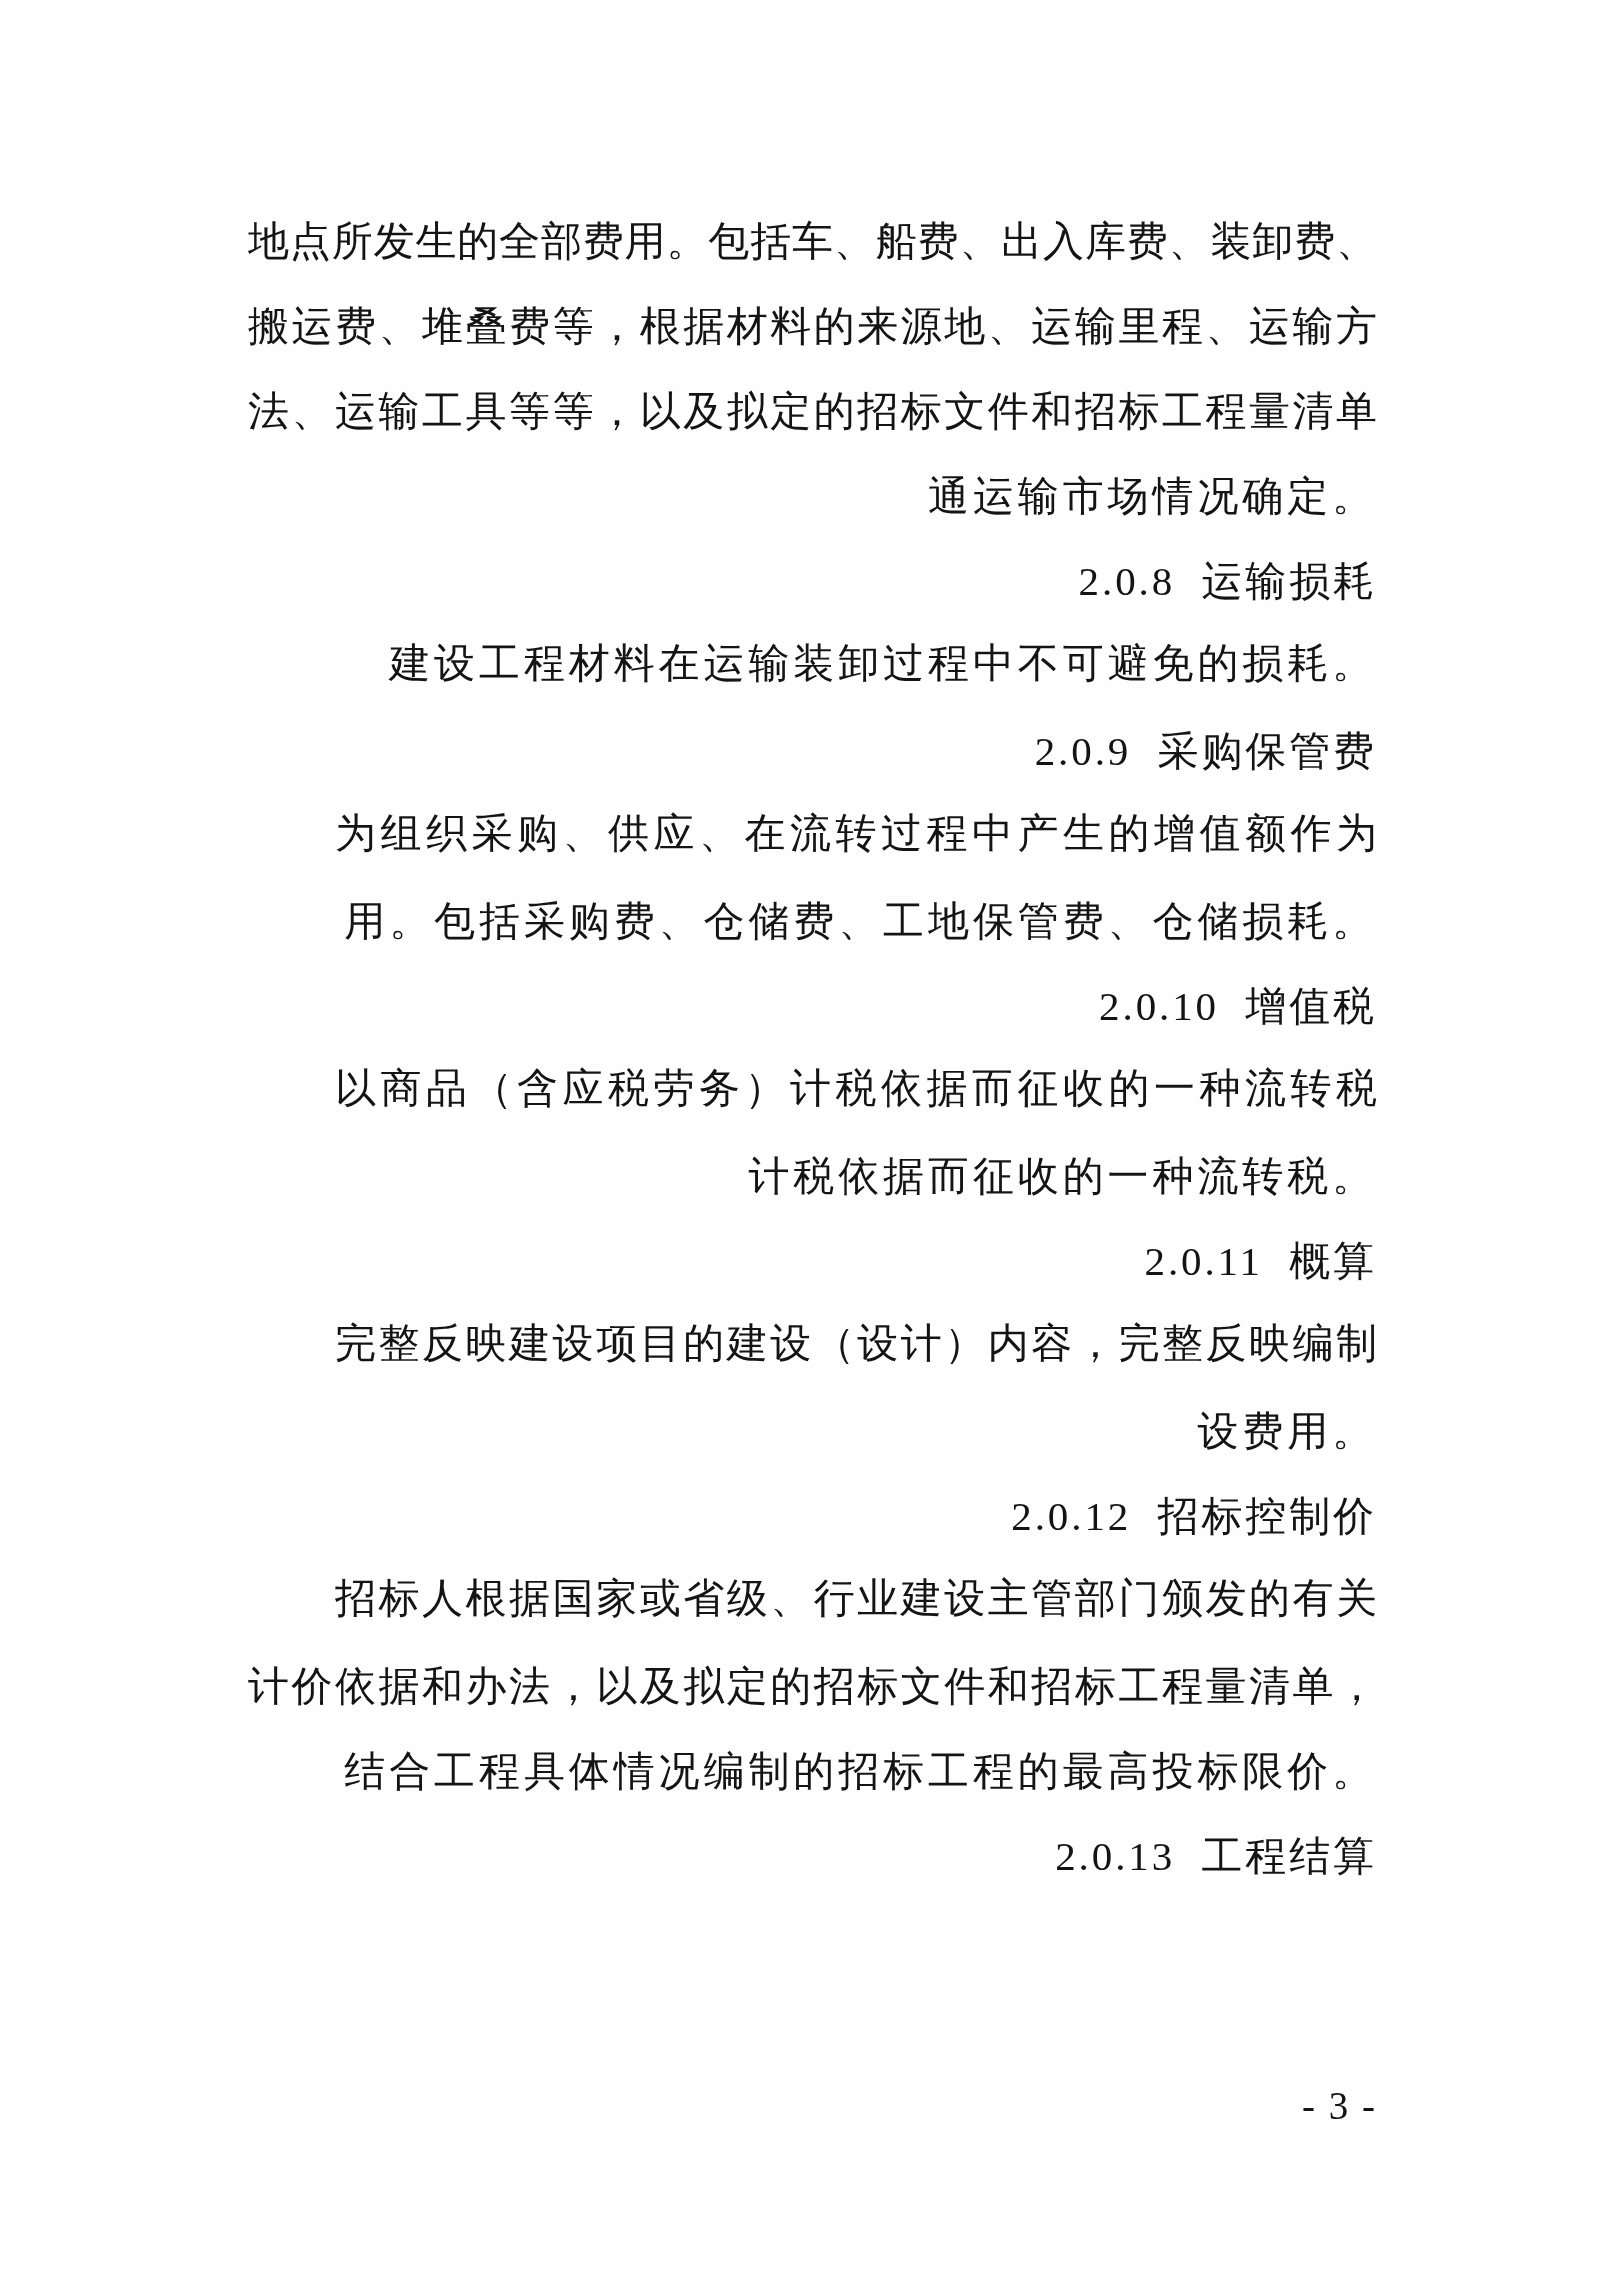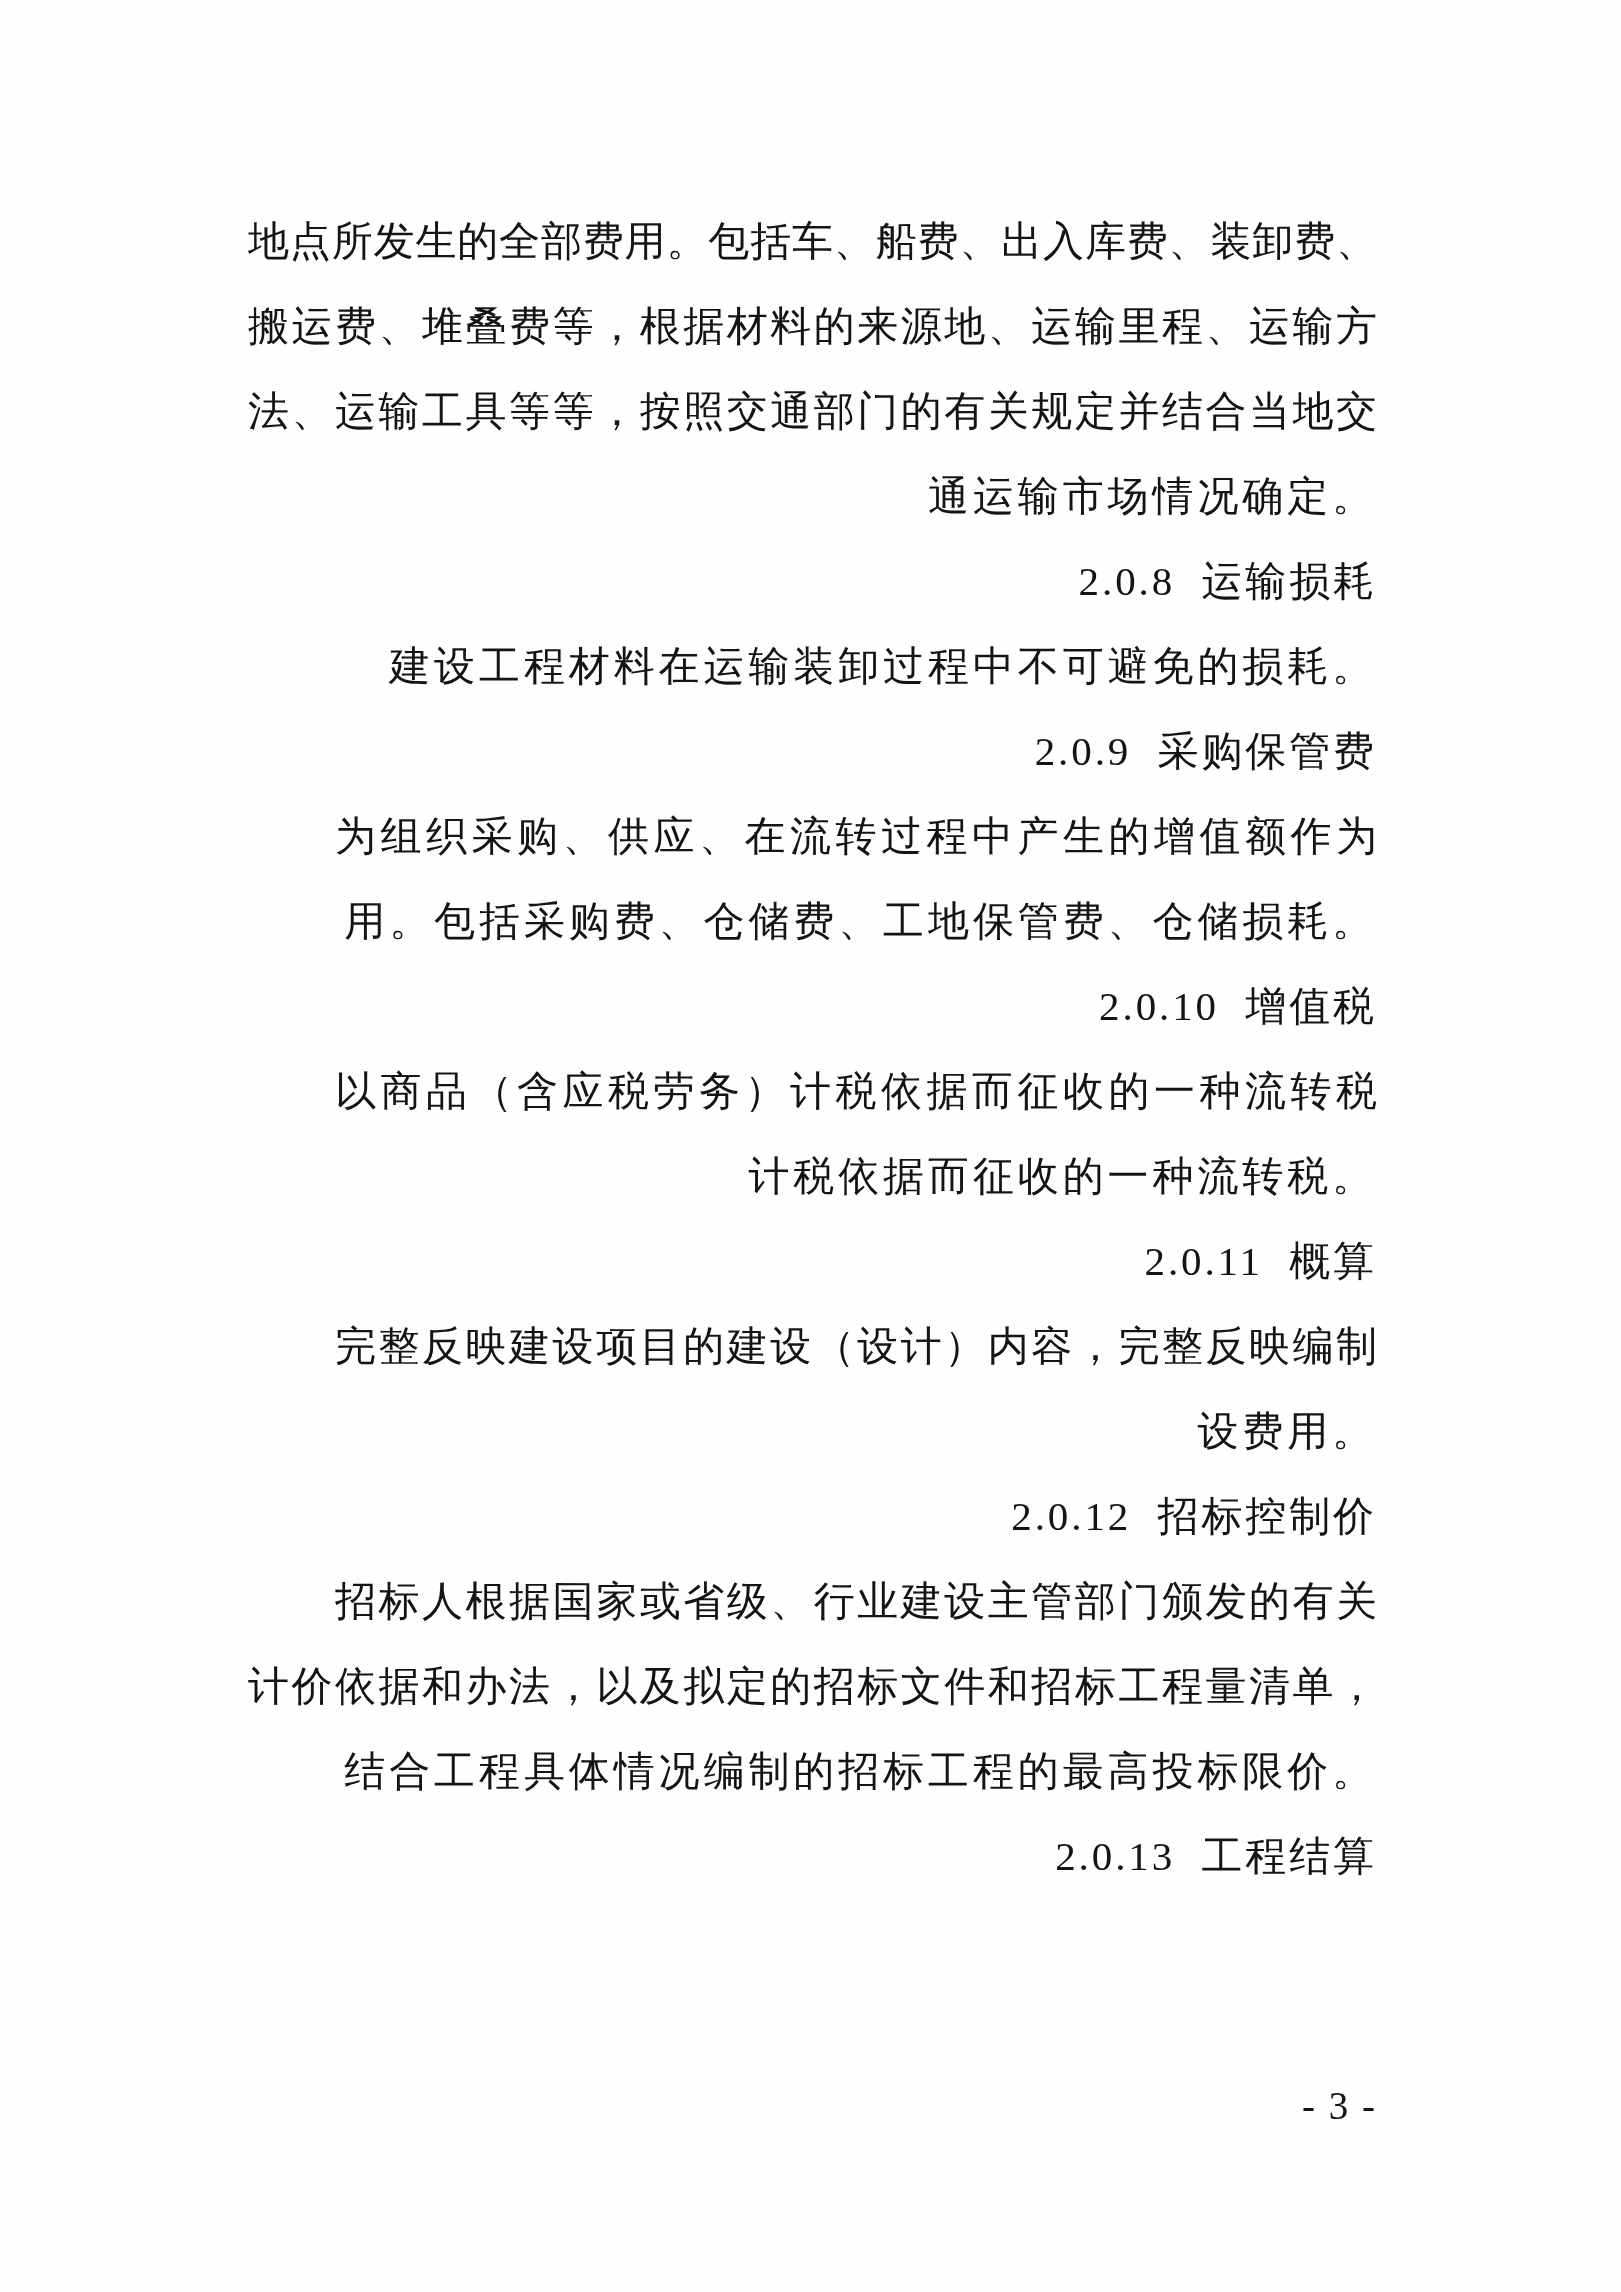--- a/index.html
+++ b/index.html
@@ -34,20 +34,21 @@
   }
   .line.full {
     letter-spacing: 0;
     white-space: normal;
     text-align: justify;
     text-align-last: justify;
     text-justify: inter-character;
   }
   .line.indent {
     text-indent: 87px;
+    font-family: Liberation Mono, monospace;
   }
   .line.heading {
     letter-spacing: 2.9px;
   }
   .page-number {
     position: absolute;
     top: 2084px;
     right: 244px;
     height: 44px;
     line-height: 44px;
@@ -56,21 +57,21 @@
     text-align: right;
   }
 </style>
 </head>
 <body>
 
 <div class="page">
   <div class="page-body">
       <div class="line full">地点所发生的全部费用。包括车、船费、出入库费、装卸费、</div>
       <div class="line full">搬运费、堆叠费等，根据材料的来源地、运输里程、运输方</div>
-      <div class="line full">法、运输工具等等，按照交通部门的有关规定并结合当地交</div>
+      <div class="line full">法、运输工具等等，以及拟定的招标文件和招标工程量清单</div>
       <div class="line short">通运输市场情况确定。</div>
       <div class="line heading">2.0.8  运输损耗</div>
       <div class="line indent short">建设工程材料在运输装卸过程中不可避免的损耗。</div>
       <div class="line heading">2.0.9  采购保管费</div>
       <div class="line indent full">为组织采购、供应、在流转过程中产生的增值额作为</div>
       <div class="line short">用。包括采购费、仓储费、工地保管费、仓储损耗。</div>
       <div class="line heading">2.0.10  增值税</div>
       <div class="line indent full">以商品（含应税劳务）计税依据而征收的一种流转税</div>
       <div class="line short">计税依据而征收的一种流转税。</div>
       <div class="line heading">2.0.11  概算</div>

